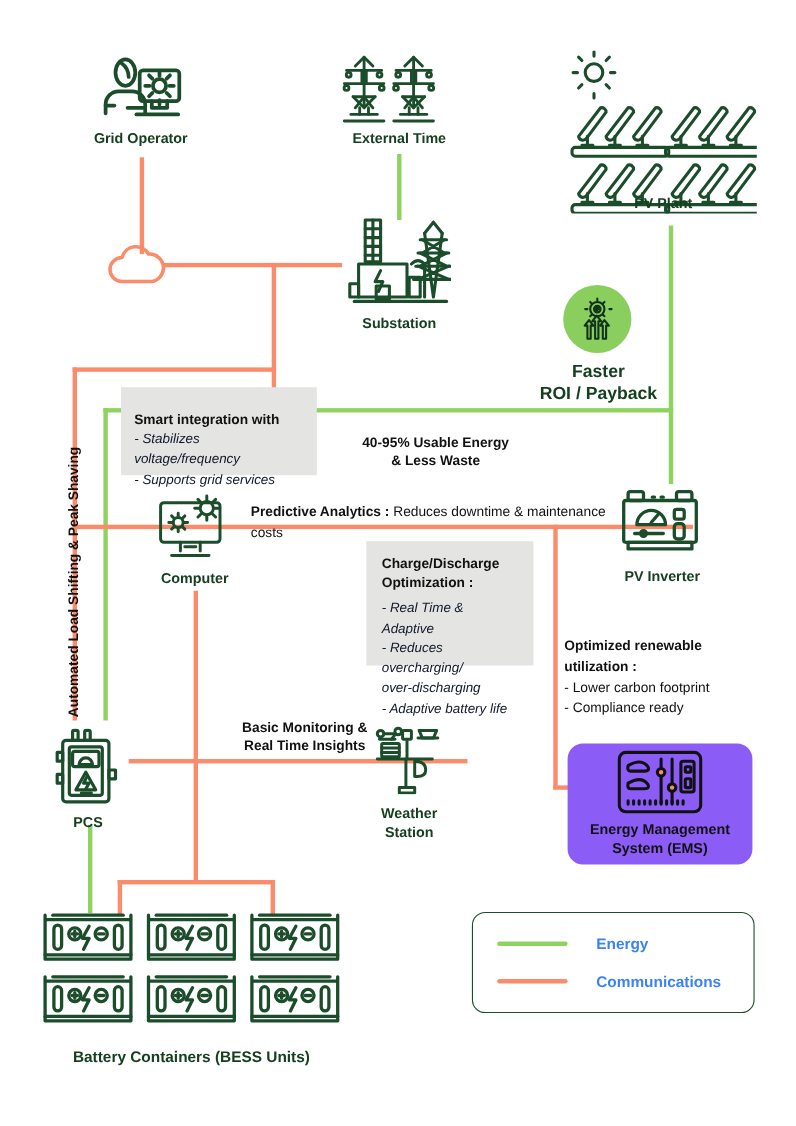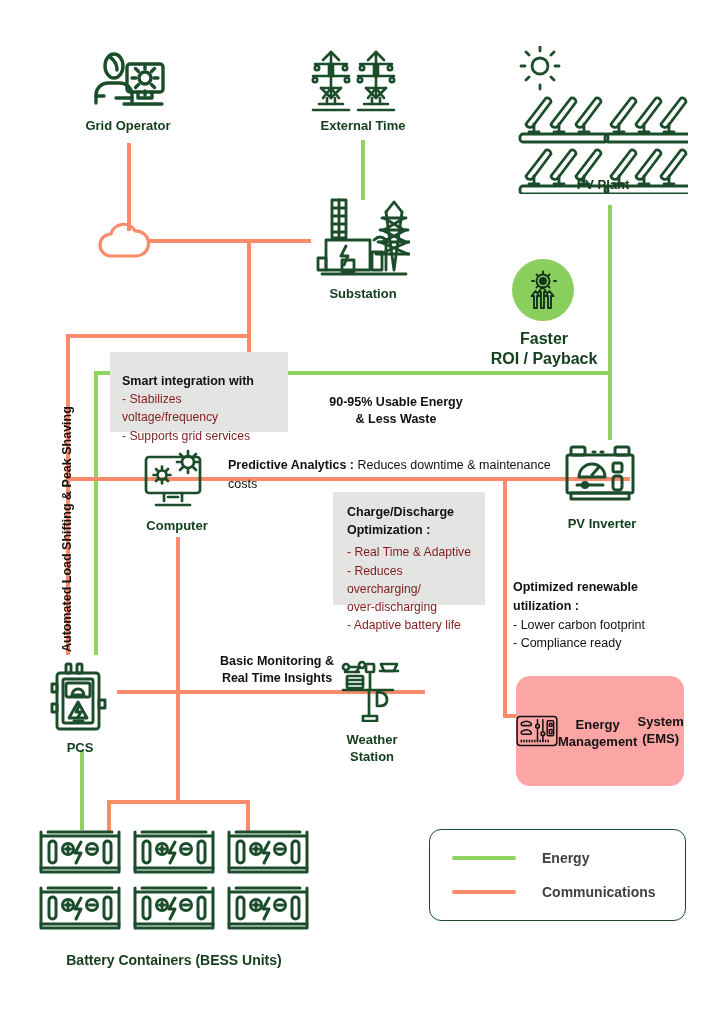--- a/index.html
+++ b/index.html
@@ -7,34 +7,34 @@
        font-family:"Liberation Sans", sans-serif;color:#15401f;}
   .node{position:absolute;}
   .lbl{position:absolute;text-align:center;font-weight:bold;font-size:13px;color:#15401f;line-height:1.25;}
   .line{position:absolute;}
   .g{background:#8fd35f;}
   .o{background:#fa8b6b;}
   .vline{width:4px;}
   .hline{height:4px;}
   .graybox{position:absolute;background:#e4e4e2;box-sizing:border-box;}
   .gb-title{font-weight:bold;font-size:12.5px;line-height:1.45;color:#111;}
-  .gb-item{font-size:12.2px;line-height:1.5;color:#7f1d1d;}
+  .gb-item{font-size:12.2px;line-height:1.5;color:#0f172a;font-style:italic;}
   .plain{position:absolute;font-size:12.5px;line-height:1.5;color:#111;}
   .bold{font-weight:bold;}
   svg{display:block;}
   .vert-text{position:absolute;transform:rotate(-90deg);transform-origin:left top;
              font-weight:bold;font-size:12.5px;white-space:nowrap;color:#111;}
-  .ems{position:absolute;background:#fca5a5;border-radius:14px;
-       display:flex;flex-direction:row;align-items:center;justify-content:center;}
+  .ems{position:absolute;background:#8b5cf6;border-radius:14px;
+       display:flex;flex-direction:column;align-items:center;justify-content:center;}
   .ems-lbl{font-weight:bold;font-size:13px;text-align:center;color:#111;line-height:1.3;margin-top:6px;}
   .circ{position:absolute;border-radius:50%;background:#8ace5e;display:flex;align-items:center;justify-content:center;}
   .legend{position:absolute;border:1.6px solid #1b4d2b;border-radius:12px;background:#fff;}
   .legend-row{display:flex;align-items:center;height:34px;}
   .legend-swatch{width:64px;height:4px;margin-left:22px;margin-right:26px;border-radius:2px;}
-  .legend-text{font-weight:bold;font-size:14px;color:#404040;}
+  .legend-text{font-weight:bold;font-size:14px;color:#3b82f6;}
   .grid2{display:grid;grid-template-columns:repeat(3,1fr);gap:8px 10px;}
 </style>
 </head>
 <body>
 
 <div class="line o vline" style="left:127px;top:143px;width:4px;height:88px;"></div>
 
 <div class="line g vline" style="left:361px;top:140px;width:4px;height:60px;"></div>
 
 <div class="line g vline" style="left:608px;top:205px;width:4px;height:235px;"></div>
@@ -215,21 +215,21 @@
 </div>
 <div class="lbl" style="left:470px;top:329px;width:148px;font-size:16px;">Faster</div>
 <div class="lbl" style="left:470px;top:349px;width:148px;font-size:16px;">ROI / Payback</div>
 
 <div class="graybox" style="left:110px;top:352px;width:178px;height:80px;padding:20px 12px;">
   <div class="gb-title">Smart   integration   with</div>
   <div class="gb-item">- Stabilizes voltage/frequency</div>
   <div class="gb-item">- Supports grid services</div>
 </div>
 
-<div class="plain bold" style="left:296px;top:393px;width:200px;text-align:center;">90-95% Usable Energy</div>
+<div class="plain bold" style="left:296px;top:393px;width:200px;text-align:center;">40-95% Usable Energy</div>
 <div class="plain bold" style="left:296px;top:410px;width:200px;text-align:center;">&amp; Less Waste</div>
 
 <div class="vert-text" style="left:60px;top:652px;">Automated Load Shifting &amp; Peak Shaving</div>
 
 <div class="node" style="left:142px;top:448px;">
   <svg width="70" height="66" viewBox="0 0 70 66">
     <g fill="none" stroke="#1b4d2b" stroke-width="2.7" stroke-linecap="round" stroke-linejoin="round">
       <path d="M4 12 a3 3 0 0 1 3 -3 h48 a3 3 0 0 1 3 3 v30 a3 3 0 0 1 -3 3 h-48 a3 3 0 0 1 -3 -3z"></path>
       <path d="M22 45 v8 M40 45 v8 M14 57 h34"></path>
       <path d="M26 49 h10"></path>

